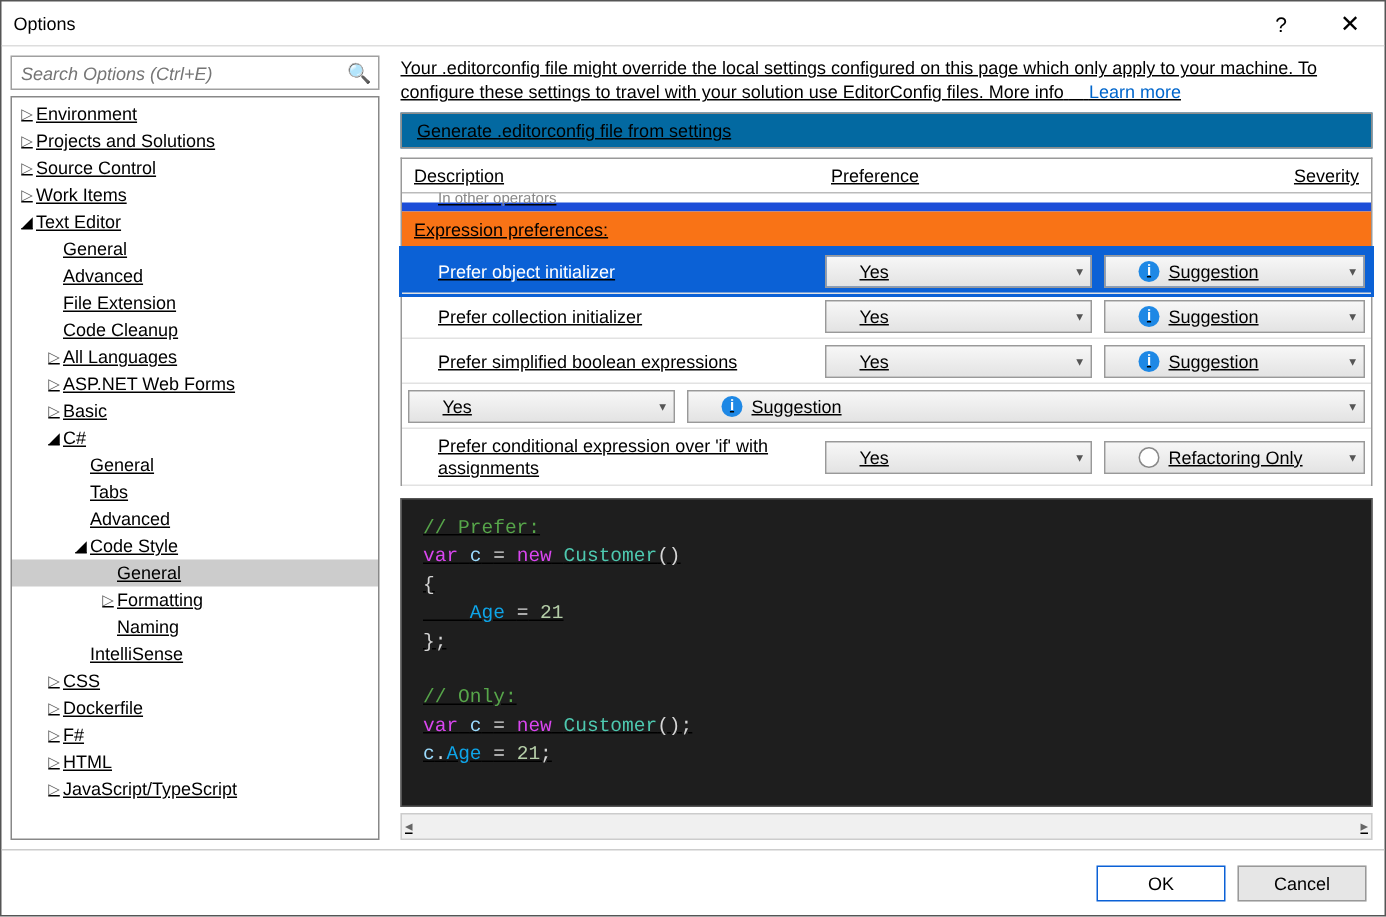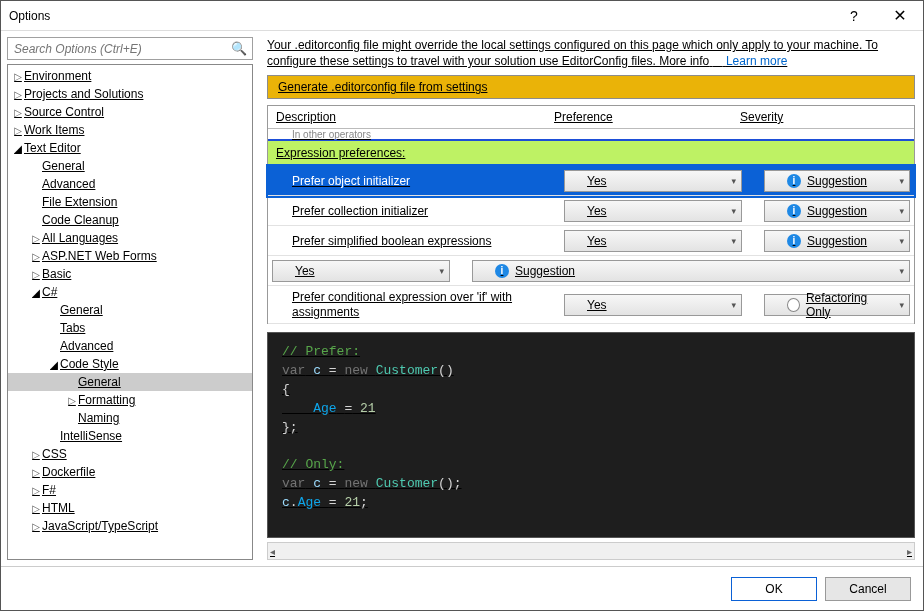--- a/index.html
+++ b/index.html
@@ -102,21 +102,21 @@
     min-width: 0;
   }
   .info {
     font-size: 12px;
     line-height: 1.35;
     margin-bottom: 6px;
   }
   .info a { color: #0066cc; text-decoration: none; }
   .genbtn {
     display: inline-block;
-    background: #eab308;
+    background: #0369a1;
     border: 1px solid #8c8c8c;
     padding: 4px 10px;
     font-size: 12px;
     margin-bottom: 6px;
   }
   .grid {
     border: 1px solid #999;
     border-bottom: none;
   }
   .gridhead, .gridsect, .gridrow {
@@ -124,38 +124,37 @@
     align-items: stretch;
   }
   .gridhead .cell {
     padding: 4px 8px;
     background: #fff;
     font-size: 12px;
   }
   .gridhead { border-bottom: 1px solid #bbb; }
   .col-desc { flex: 0 0 278px; }
   .col-pref { flex: 0 0 186px; }
-  .col-sev  { flex: 1; }
+  .col-sev  { flex: 1; text-align: right; }
   .stub {
-    border-bottom: 2px solid #1d4ed8;
+    border-bottom: 6px solid #1d4ed8;
     height: 12px;
     display:flex;
   }
   .stub .cell { padding: 0 8px; color:#888; font-size:10px; display:flex; align-items:center;}
   .gridsect {
-    background: #bef264;
+    background: #f97316;
     border-bottom: 1px solid #ccc;
     padding: 5px 8px;
     font-size: 12px;
   }
   .gridrow {
     border-bottom: 1px solid #e2e2e2;
     min-height: 30px;
     align-items: center;
-    gap: 14px;
   }
   .gridrow .desc {
     padding: 4px 8px 4px 24px;
     font-size: 12px;
     line-height: 1.2;
   }
   .gridrow.selected {
     background: #0b61d6;
     color: #fff;
     outline: 2px solid #0b61d6;
@@ -196,21 +195,21 @@
     font-size: 13px;
     padding: 10px 14px;
     flex: 1;
     min-height: 180px;
     border: 1px solid #555;
     overflow: auto;
     white-space: pre;
     line-height: 1.45;
   }
   .c-comment { color: #57a64a; }
-  .c-key { color: #737373; }
+  .c-key { color: #d946ef; }
   .c-type { color: #4ec9b0; }
   .c-num { color: #b5cea8; }
   .c-var { color: #9cdcfe; }
   .c-prop { color: #0ea5e9; }
   .hscroll {
     height: 18px;
     background: #f0f0f0;
     border: 1px solid #ccc;
     margin-top: 4px;
     display:flex;

